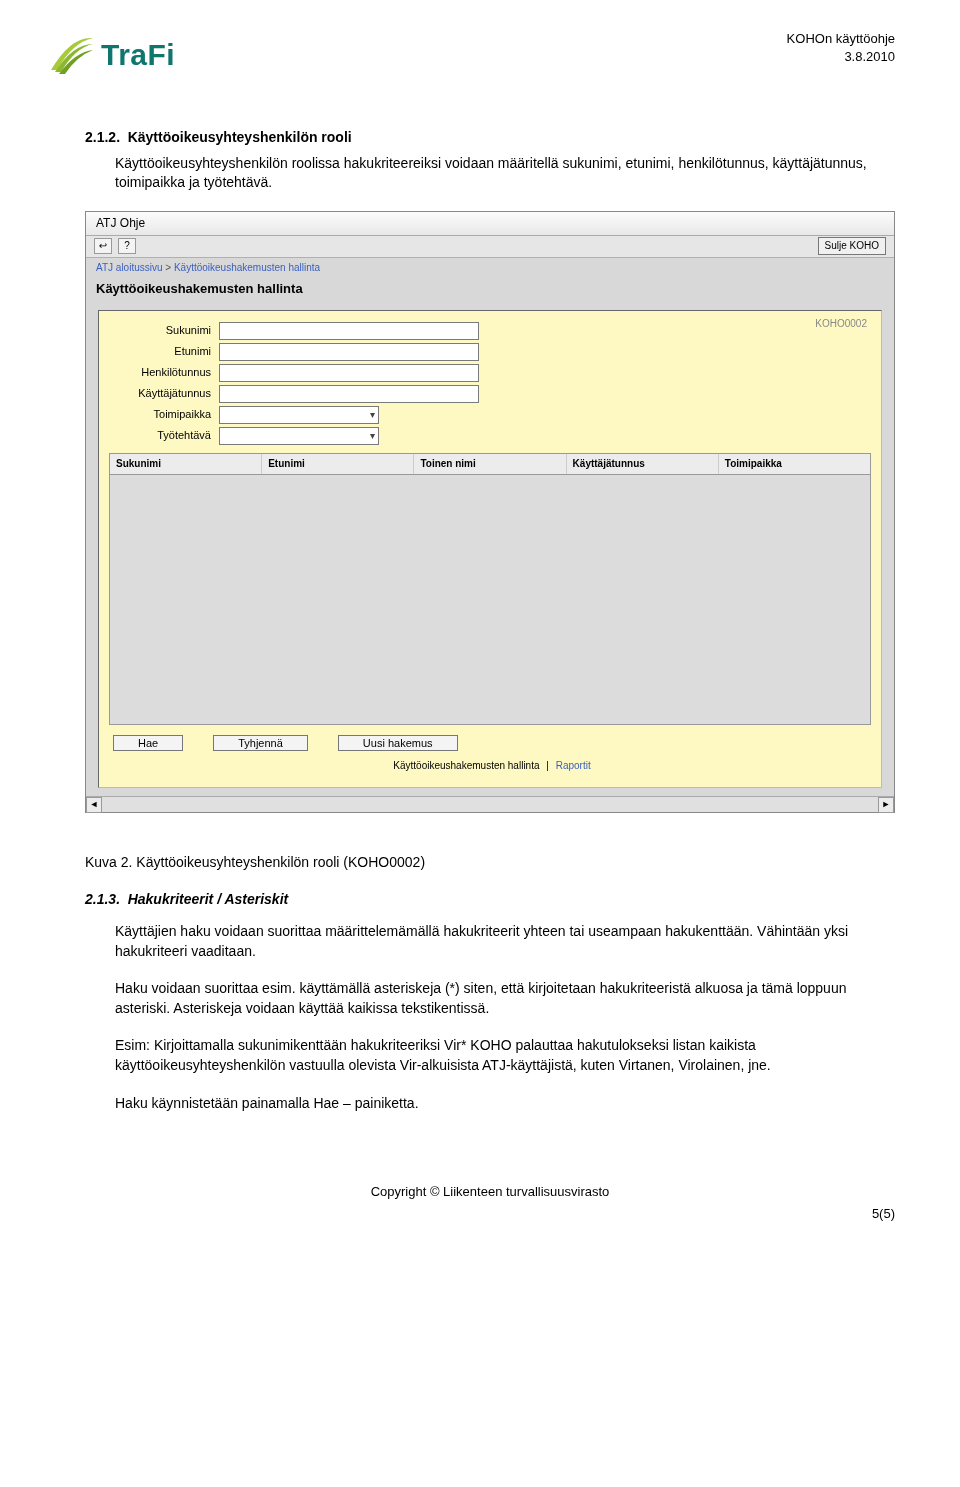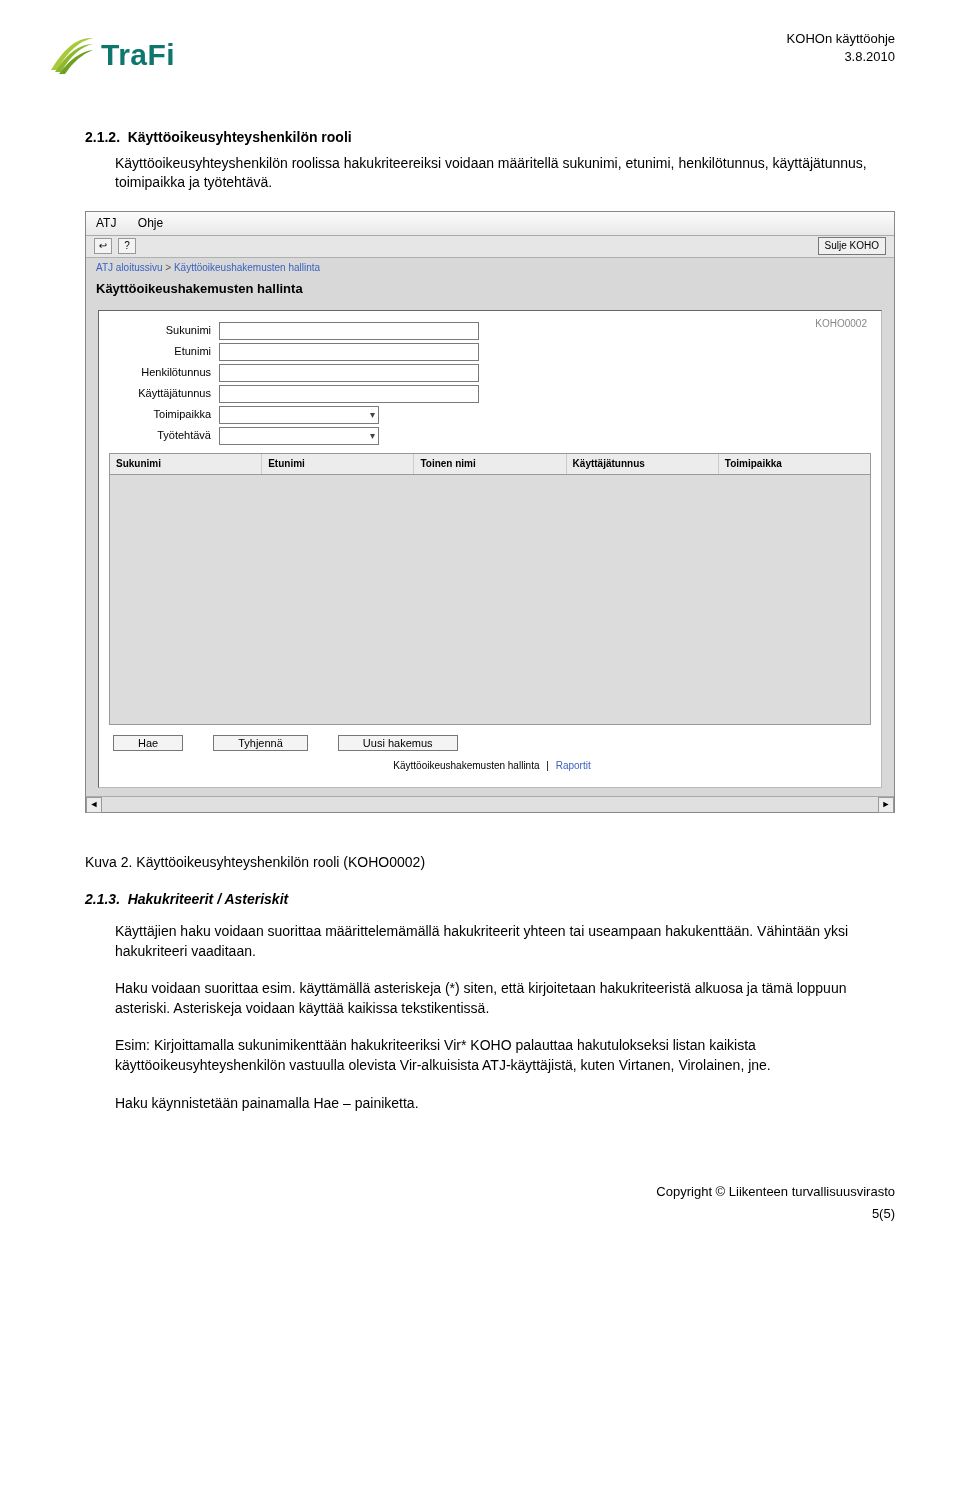--- a/index.html
+++ b/index.html
@@ -26,33 +26,33 @@
   
   .app-shot {
     border: 1px solid #888; background: #d8d8d8; margin: 6px 0 40px 0;
     font-size: 11px; color: #000;
   }
   .app-menubar {
     background: linear-gradient(#fcfcfc,#e8e8e8);
     border-bottom: 1px solid #aaa;
     padding: 3px 10px; font-size: 12px;
   }
-  .app-menubar span { margin-right: 18px; }
+  .app-menubar span { }
   .app-toolbar {
     background: #e6e6e6; border-bottom: 1px solid #b0b0b0;
     padding: 2px 8px; display: flex; align-items: center; gap: 6px; height: 22px;
   }
   .tb-btn { width: 18px; height: 16px; background: #f4f4f4; border: 1px solid #999; font-size: 10px; text-align: center; line-height: 14px; }
   .sulje-btn { margin-left: auto; font-size: 10px; padding: 1px 6px; background: #f0f0f0; border: 1px solid #777; }
   .app-crumb { padding: 3px 10px; font-size: 10px; color: #555; }
   .app-crumb a { color: #3a5fbf; text-decoration: none; }
   .app-h1 { padding: 2px 10px 6px; font-weight: bold; font-size: 13px; }
   .app-body { background: #d8d8d8; padding: 6px 12px 8px 12px; }
   .form-panel {
-    background: #ffffff; border: 1px inset #bbb; padding: 8px 10px 10px 10px; position: relative;
+    background: #fef9c3; border: 1px inset #bbb; padding: 8px 10px 10px 10px; position: relative;
   }
   .form-panel .koho-id { position: absolute; right: 14px; top: 6px; color: #888; font-size: 10px; }
   .frow { display: flex; align-items: center; margin: 3px 0; }
   .flabel { width: 110px; text-align: right; padding-right: 8px; font-size: 11px; }
   .finput {
     height: 18px; border: 1px solid #7a7a7a; background: #fff; flex: 0 0 260px;
   }
   .fselect { flex: 0 0 160px; height: 18px; border: 1px solid #7a7a7a; background: #fff; position: relative; }
   .fselect::after { content: "▾"; position: absolute; right: 3px; top: 1px; font-size: 10px; color: #444; }
   .tbl-head {
@@ -62,21 +62,21 @@
   .tbl-head div:last-child { border-right: none; }
   .tbl-body { height: 250px; background: #dcdcdc; border: 1px solid #999; border-top: none; }
   .bbar { display: flex; gap: 30px; padding: 10px 4px 4px; align-items: center; }
   .bbar button { font-size: 11px; padding: 1px 24px; background: #f4f4f4; border: 1px solid #777; }
   .tab-strip { text-align: center; padding: 4px 6px; font-size: 10px; }
   .tab-strip span { margin-left: 4px; }
   .scrollbar { height: 16px; background: #e0e0e0; border-top: 1px solid #aaa; position: relative; }
   .scrollbar .sb-btn { position: absolute; top: 0; width: 16px; height: 16px; background: #ececec; border: 1px solid #999; font-size: 9px; text-align: center; line-height: 13px; }
   .sb-left { left: 0; } .sb-right { right: 0; }
 
-  .footer { text-align: right; font-size: 13px; margin-top: 70px; }
+  .footer { text-align: center; font-size: 13px; margin-top: 70px; }
   .page-num { text-align: right; font-size: 13px; margin-top: 4px; }
 </style>
 </head>
 <body>
 
 <div class="page">
 
   <div class="header-top">
     <div class="logo-box">
       <svg class="logo-swoosh" viewBox="0 0 50 50">

